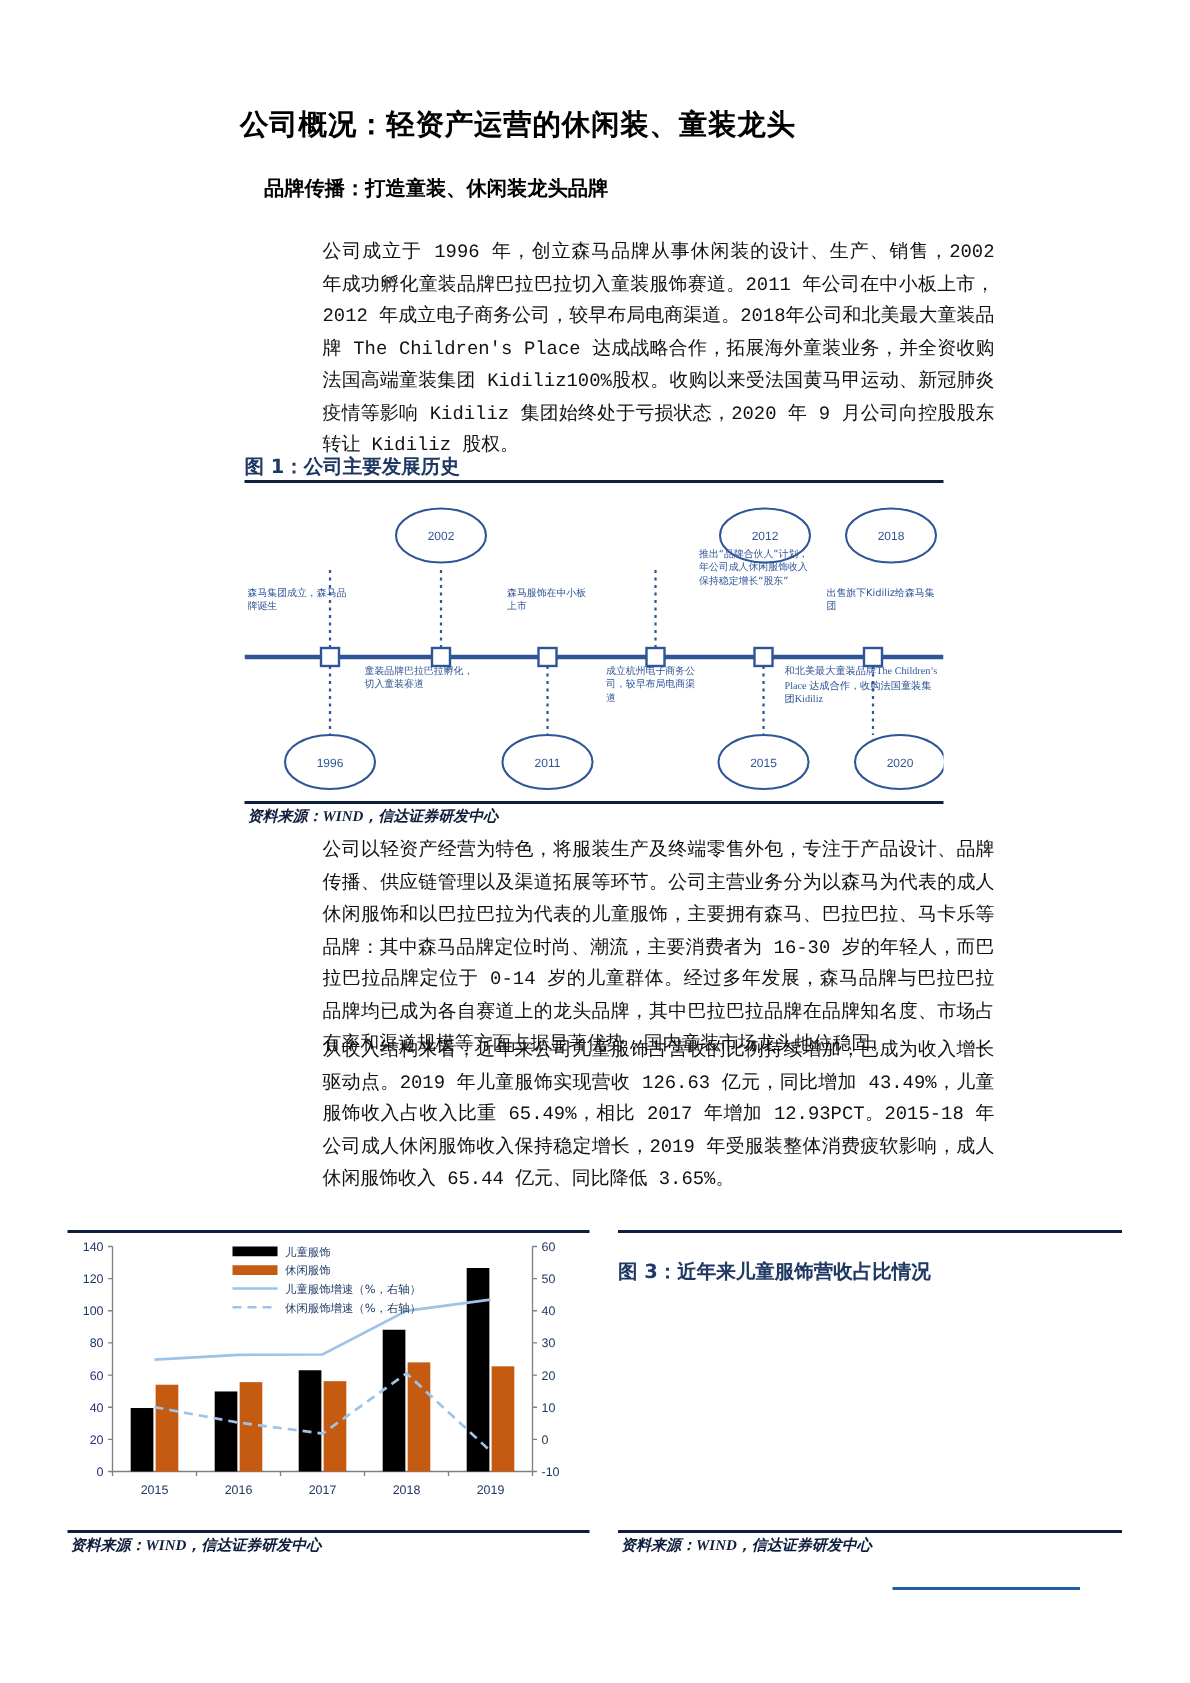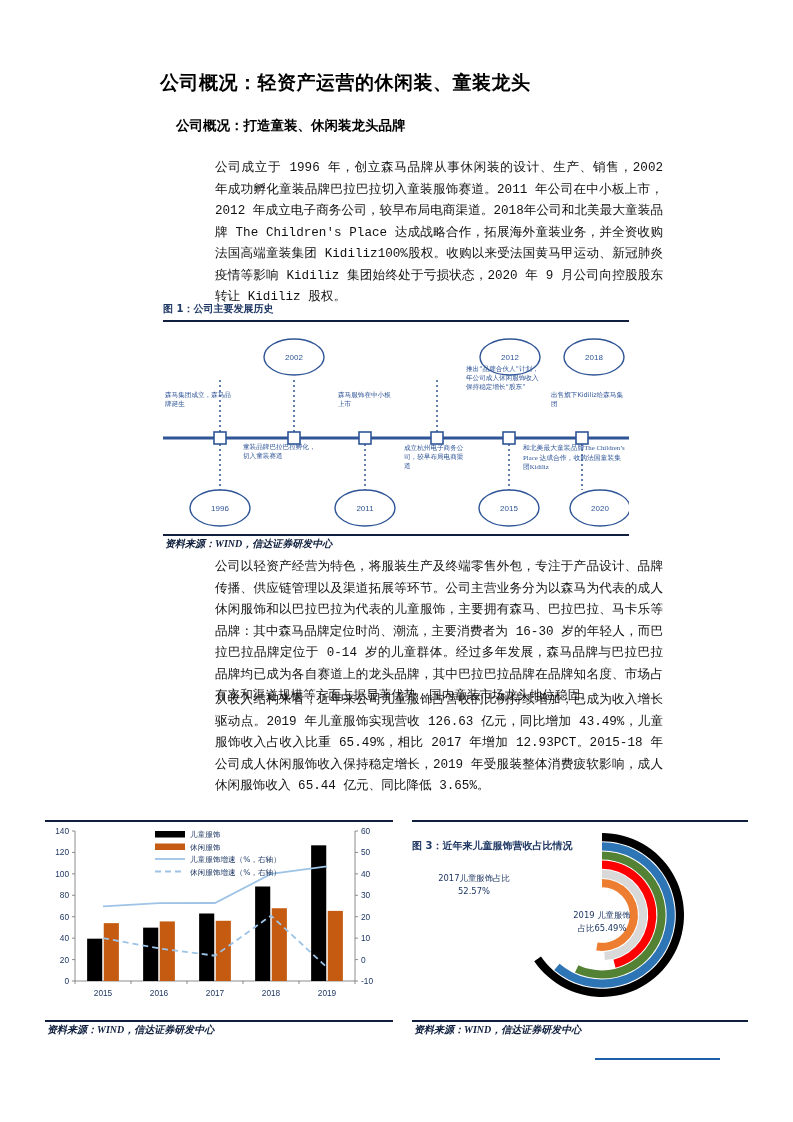--- a/index.html
+++ b/index.html
@@ -31,21 +31,21 @@
     margin-left:39px;
   }
   #para1{top:158px;}
   #para2{top:557px;}
   #para3{top:690px;}
 
   
   .fig-title{
     position:absolute;
     font-family:"DejaVu Sans","Liberation Sans",sans-serif;
-    font-weight:bold;font-size:10px;color:#1f3864;
+    font-weight:bold;font-size:13px;color:#1f3864;
     padding-bottom:8px;
   }
   .fig-rule{position:absolute;height:2.4px;background:#0f1f3d;}
 
   
   #fig1-title{left:163px;top:302px;}
   #fig1-rule{left:163px;top:320px;width:466px;}
   #fig1-box{position:absolute;left:163px;top:325px;width:466px;height:205px;}
   #fig1-src-rule{position:absolute;left:163px;top:534px;width:466px;height:1.6px;background:#0f1f3d;}
   .src{
@@ -89,21 +89,21 @@
     font-family:"DejaVu Sans","Liberation Sans",sans-serif;
     font-size:8.4px;fill:#1f3864;
   }
 </style>
 </head>
 <body>
 
 <div class="page">
 
   <div class="h1">公司概况：轻资产运营的休闲装、童装龙头</div>
-  <div class="h2">公司概况：打造童装、休闲装龙头品牌</div>
+  <div class="h2">品牌传播：打造童装、休闲装龙头品牌</div>
 
   <div class="para" id="para1">公司成立于 1996 年，创立森马品牌从事休闲装的设计、生产、销售，2002 年成功孵化童装品牌巴拉巴拉切入童装服饰赛道。2011 年公司在中小板上市，2012 年成立电子商务公司，较早布局电商渠道。2018年公司和北美最大童装品牌 The Children's Place 达成战略合作，拓展海外童装业务，并全资收购法国高端童装集团 Kidiliz100%股权。收购以来受法国黄马甲运动、新冠肺炎疫情等影响 Kidiliz 集团始终处于亏损状态，2020 年 9 月公司向控股股东转让 Kidiliz 股权。</div>
 
   <div class="fig-title" id="fig1-title">图 1：公司主要发展历史</div>
   <div class="fig-rule" id="fig1-rule"></div>
 
   <div id="fig1-box">
     <svg width="466" height="205" viewBox="0 0 466 205">
 
       <line x1="0" y1="113" x2="466" y2="113" stroke="#2f5597" stroke-width="3"></line>
@@ -256,33 +256,19 @@
         </g>
       </svg>
   </div>
 
   <div id="fig2-src-rule"></div>
   <div class="src" id="fig2-src">资料来源：WIND，信达证券研发中心</div>
 
   <div class="fig-title" id="fig3-title">图 3：近年来儿童服饰营收占比情况</div>
   <div class="fig-rule" id="fig3-rule"></div>
 
-  <div id="fig3-box">
-    <svg id="donut-svg" width="336" height="192" viewBox="0 0 336 192">
-        <path d="M190.00 10.00 A82 82 0 1 1 122.21 138.13 L128.99 133.52 A73.8 73.8 0 1 0 190.00 18.20 Z" fill="#000000"></path>
-        <path d="M190.00 19.20 A72.8 72.8 0 1 1 142.20 146.91 L147.58 140.72 A64.6 64.6 0 1 0 190.00 27.40 Z" fill="#2e75b6"></path>
-        <path d="M190.00 28.40 A63.6 63.6 0 1 1 162.92 149.55 L166.41 142.13 A55.400000000000006 55.400000000000006 0 1 0 190.00 36.60 Z" fill="#548235"></path>
-        <path d="M190.00 37.60 A54.400000000000006 54.400000000000006 0 0 1 203.53 144.69 L201.49 136.75 A46.2 46.2 0 0 0 190.00 45.80 Z" fill="#ff0000"></path>
-        <path d="M190.00 46.80 A45.2 45.2 0 0 1 192.84 137.11 L192.32 128.93 A37 37 0 0 0 190.00 55.00 Z" fill="#d9d9d9"></path>
-        <path d="M190.00 56.00 A36 36 0 1 1 184.21 127.53 L185.53 119.44 A27.8 27.8 0 1 0 190.00 64.20 Z" fill="#ed7d31"></path>
-        <text x="62" y="58" class="donut-lbl" text-anchor="middle">2017儿童服饰占比</text>
-        <text x="62" y="71" class="donut-lbl" text-anchor="middle">52.57%</text>
-        <text x="190" y="95" class="donut-lbl" text-anchor="middle">2019  儿童服饰</text>
-        <text x="190" y="108" class="donut-lbl" text-anchor="middle">占比65.49%</text>
-      </svg>
-  </div>
 
   <div id="fig3-src-rule"></div>
   <div class="src" id="fig3-src">资料来源：WIND，信达证券研发中心</div>
 
   <div id="footer-rule"></div>
 
 </div>
 
 </body></html>

